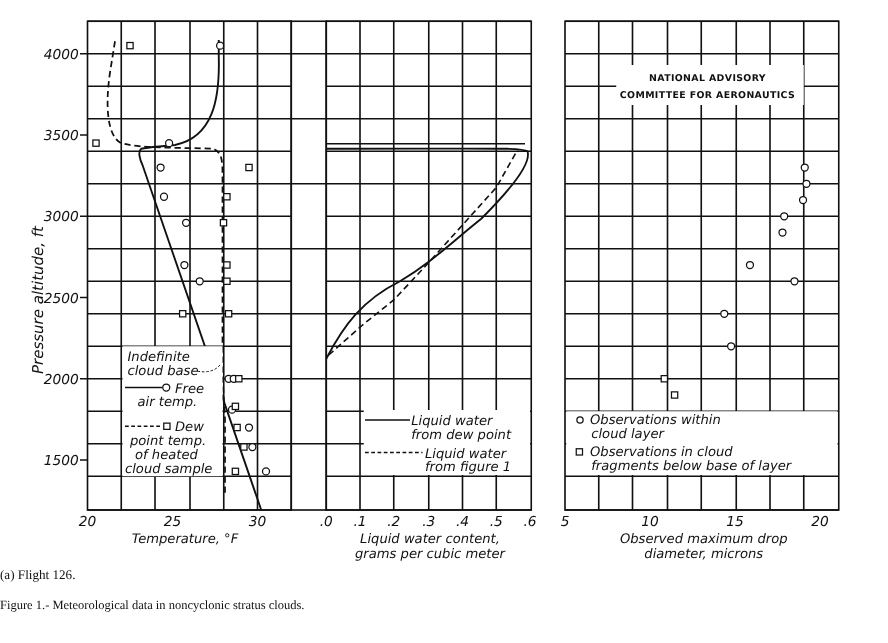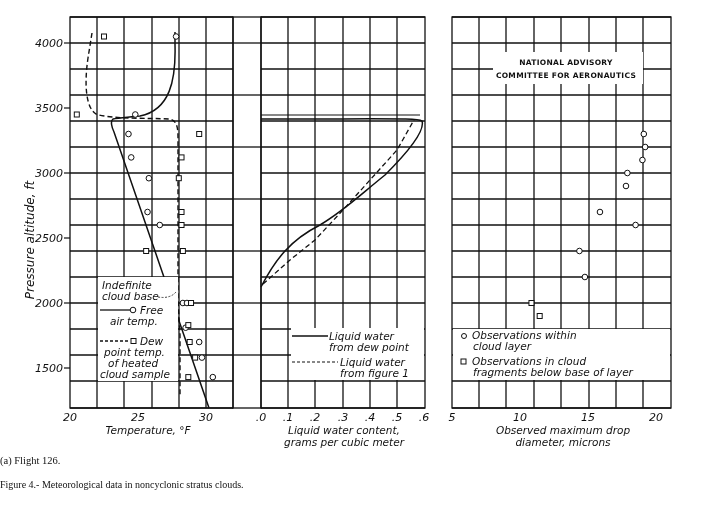--- a/index.html
+++ b/index.html
@@ -222,13 +222,13 @@
     <circle cx="464" cy="336" r="2.5" fill="#fff" stroke="#111" stroke-width="1"></circle>
     <text class="lbl" x="472" y="339">Observations within</text>
     <text class="lbl" x="473" y="350">cloud layer</text>
     <rect x="461" y="359" width="5" height="5" fill="#fff" stroke="#111" stroke-width="1"></rect>
     <text class="lbl" x="472" y="365">Observations in cloud</text>
     <text class="lbl" x="473" y="376">fragments below base of layer</text>
   </g>
 </svg>
 
 <div class="cap" style="top:455px">(a)  Flight 126.</div>
-<div class="cap" style="top:479px;font-size:10px">Figure 4.-   Meteorological data in noncyclonic stratus clouds.</div>
+<div class="cap" style="top:479px;font-size:10px">Figure 1.-   Meteorological data in noncyclonic stratus clouds.</div>
 
 </body></html>

